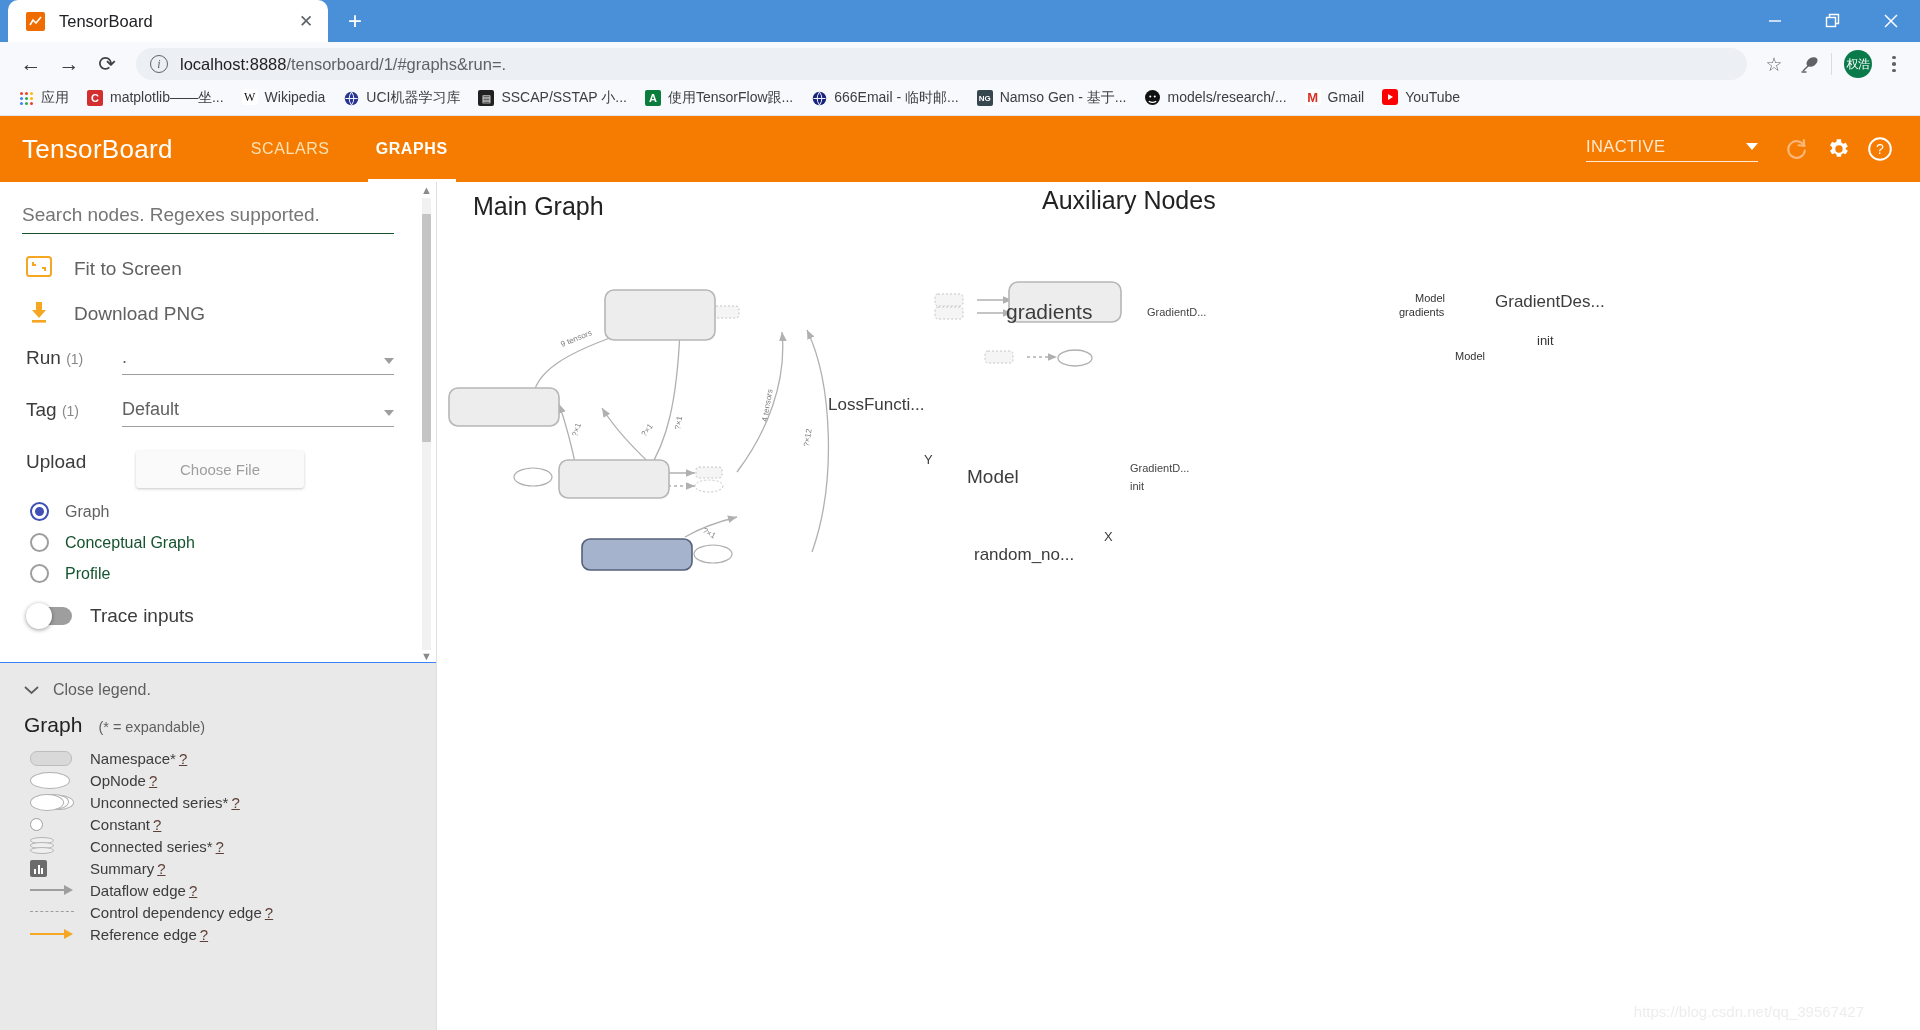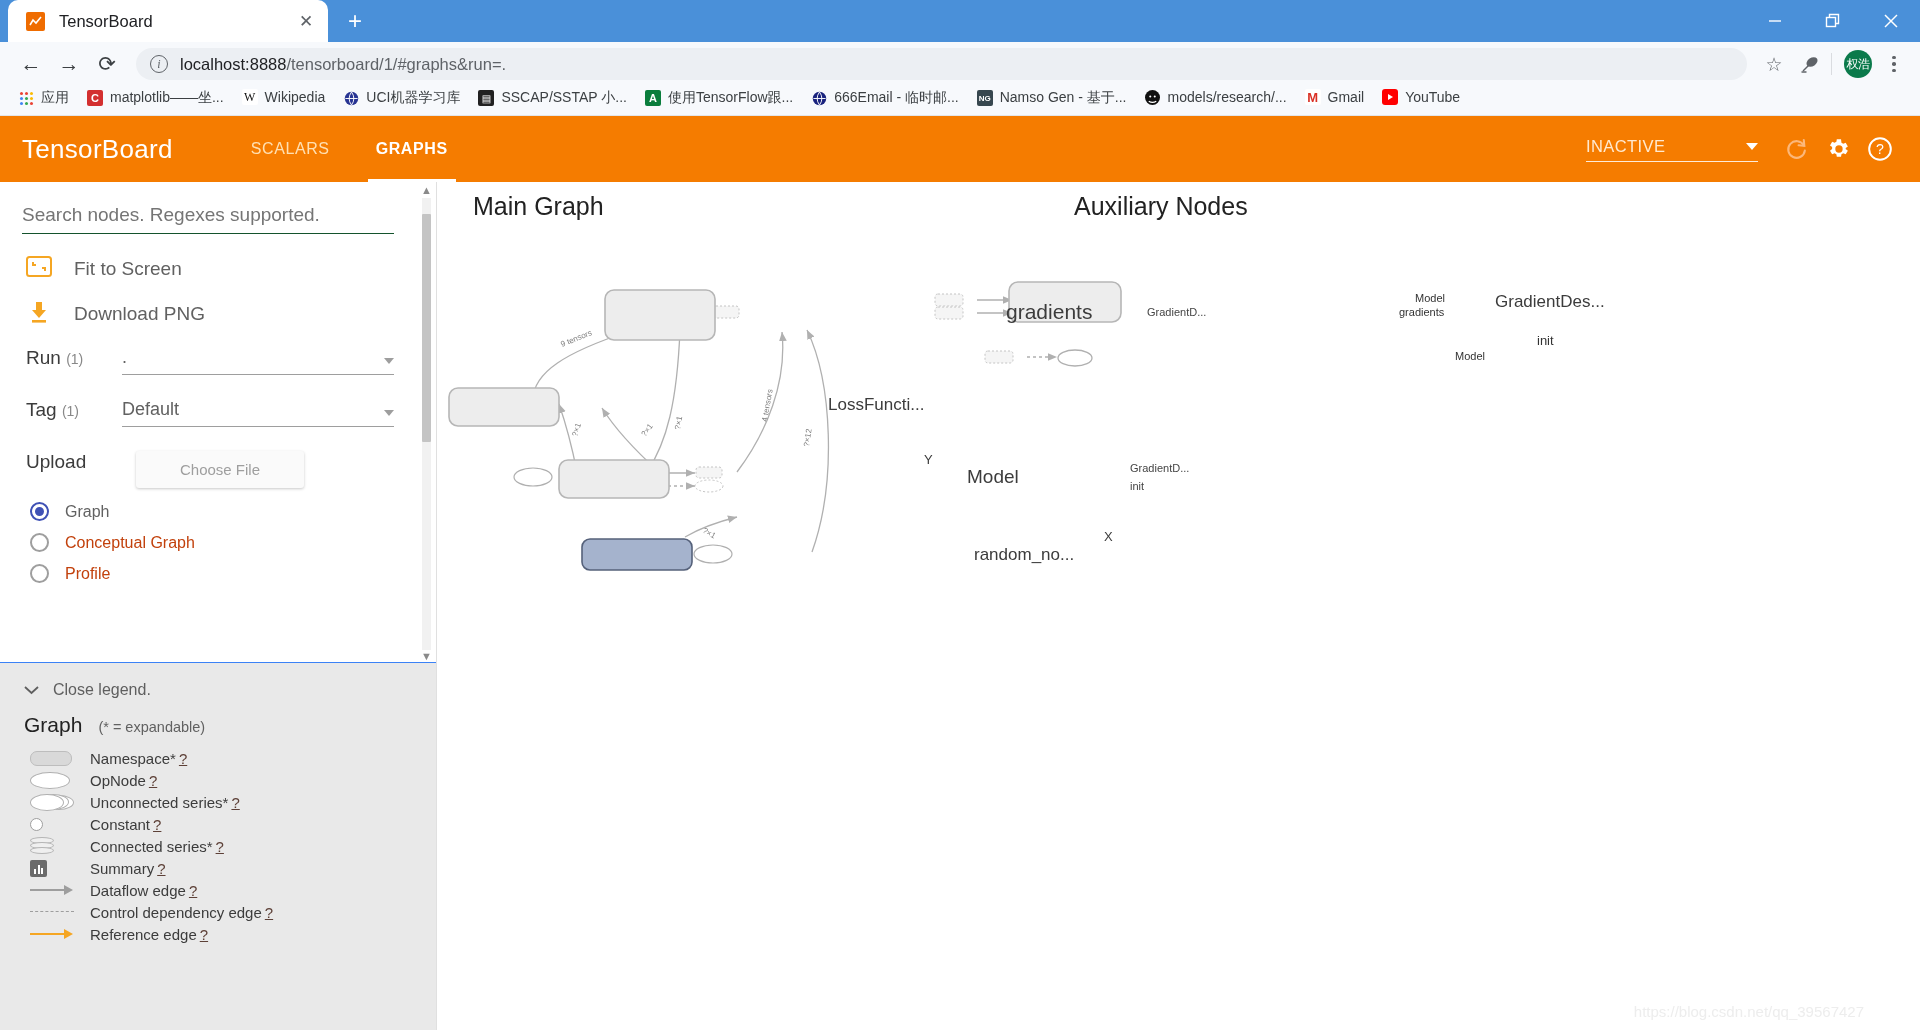--- a/index.html
+++ b/index.html
@@ -203,21 +203,21 @@
   .radio {
     width: 19px; height: 19px; border-radius: 50%;
     border: 2px solid #757575; flex: none; position: relative;
   }
   .radio.sel { border-color: #3f51b5; }
   .radio.sel::after {
     content: ""; position: absolute; inset: 3px;
     border-radius: 50%; background: #3f51b5;
   }
   .radio-lbl { font-size: 16px; color: #616161; }
-  .radio-row.dim .radio-lbl { color: #c2410c; }
+  .radio-row.dim .radio-lbl { color: #14532d; }
   .radio-row.dim .radio { border-color: #9e9e9e; }
 
   .toggle-row { display: flex; align-items: center; gap: 18px;
                 margin-top: 22px; padding-left: 6px; }
   .switch {
     width: 44px; height: 18px; border-radius: 9px;
     background: #9e9e9e; position: relative; flex: none;
   }
   .switch .knob {
     position: absolute; left: -2px; top: -4px;
@@ -530,20 +530,26 @@
           <div class="radio-row dim">
             <span class="radio"></span>
             <span class="radio-lbl">Conceptual Graph</span>
           </div>
           <div class="radio-row dim">
             <span class="radio"></span>
             <span class="radio-lbl">Profile</span>
           </div>
         </div>
 
+      <div class="toggle-row">
+        <span class="switch">
+            <span class="knob"></span>
+          </span>
+        <span class="toggle-lbl">Trace inputs</span>
+      </div>
 
       <div class="sb-track"></div>
       <div class="sb-thumb"></div>
       <div class="sb-arrow" style="top:2px;">▲</div>
       <div class="sb-arrow" style="bottom:0px;">▼</div>
     </div>
 
     <div class="legend">
       <div class="legend-head">
         <span>
@@ -631,21 +637,21 @@
               </span>
             </span>
             <span class="lg-txt">Reference edge<span class="lg-q">?</span></span>
           </div>
         </div>
     </div>
   </div>
 
   <div class="canvas">
     <div class="g-title" style="left:36px; top:10px;">Main Graph</div>
-    <div class="g-title" style="left:605px; top:10px;margin-left:32px;">Auxiliary Nodes</div>
+    <div class="g-title" style="left:605px; top:4px;">Auxiliary Nodes</div>
 
     <svg width="1483" height="848" style="position:absolute;left:0;top:0;">
       <defs>
         <marker id="ah" markerWidth="9" markerHeight="9" refX="7" refY="3" orient="auto">
           <polygon points="0,0 7,3 0,6" fill="#b0b0b0"></polygon>
         </marker>
       </defs>
       <g fill="none" stroke="#b0b0b0" stroke-width="1.3" marker-end="url(#ah)">
         <path d="M96,218 C96,190 130,170 190,150"></path>
         <path d="M140,290 C135,265 130,245 122,222"></path>

